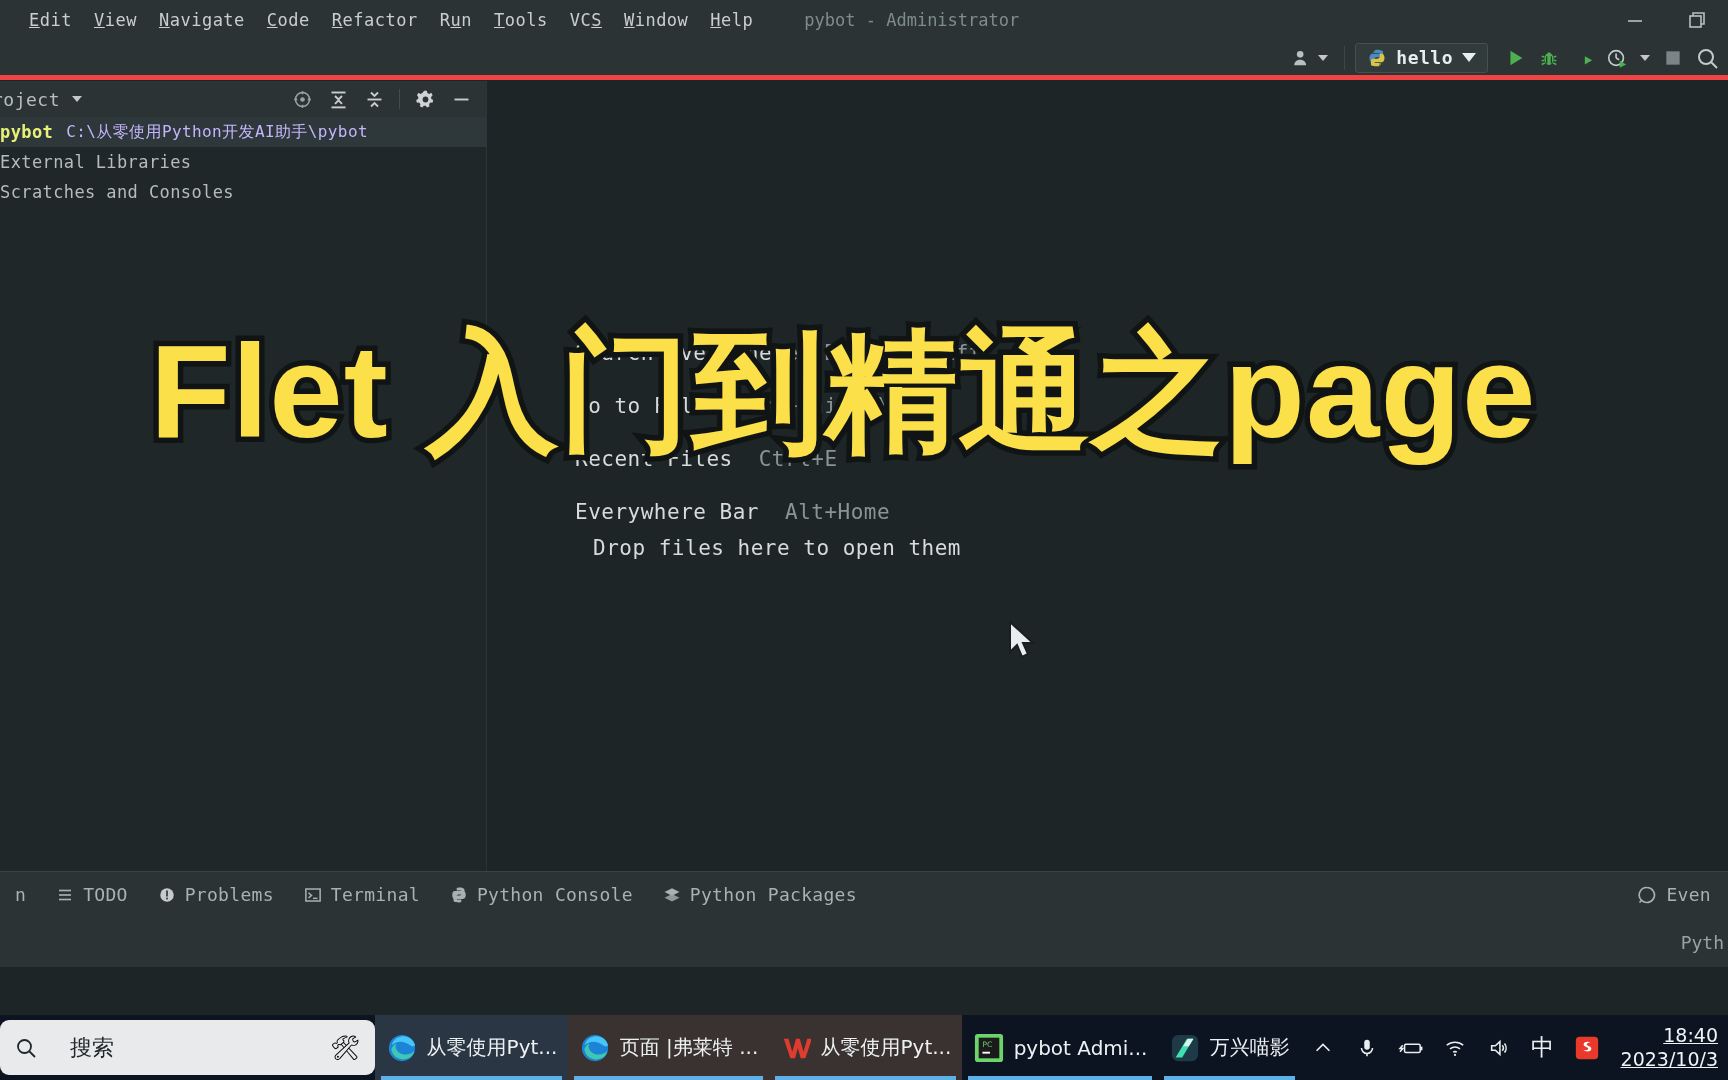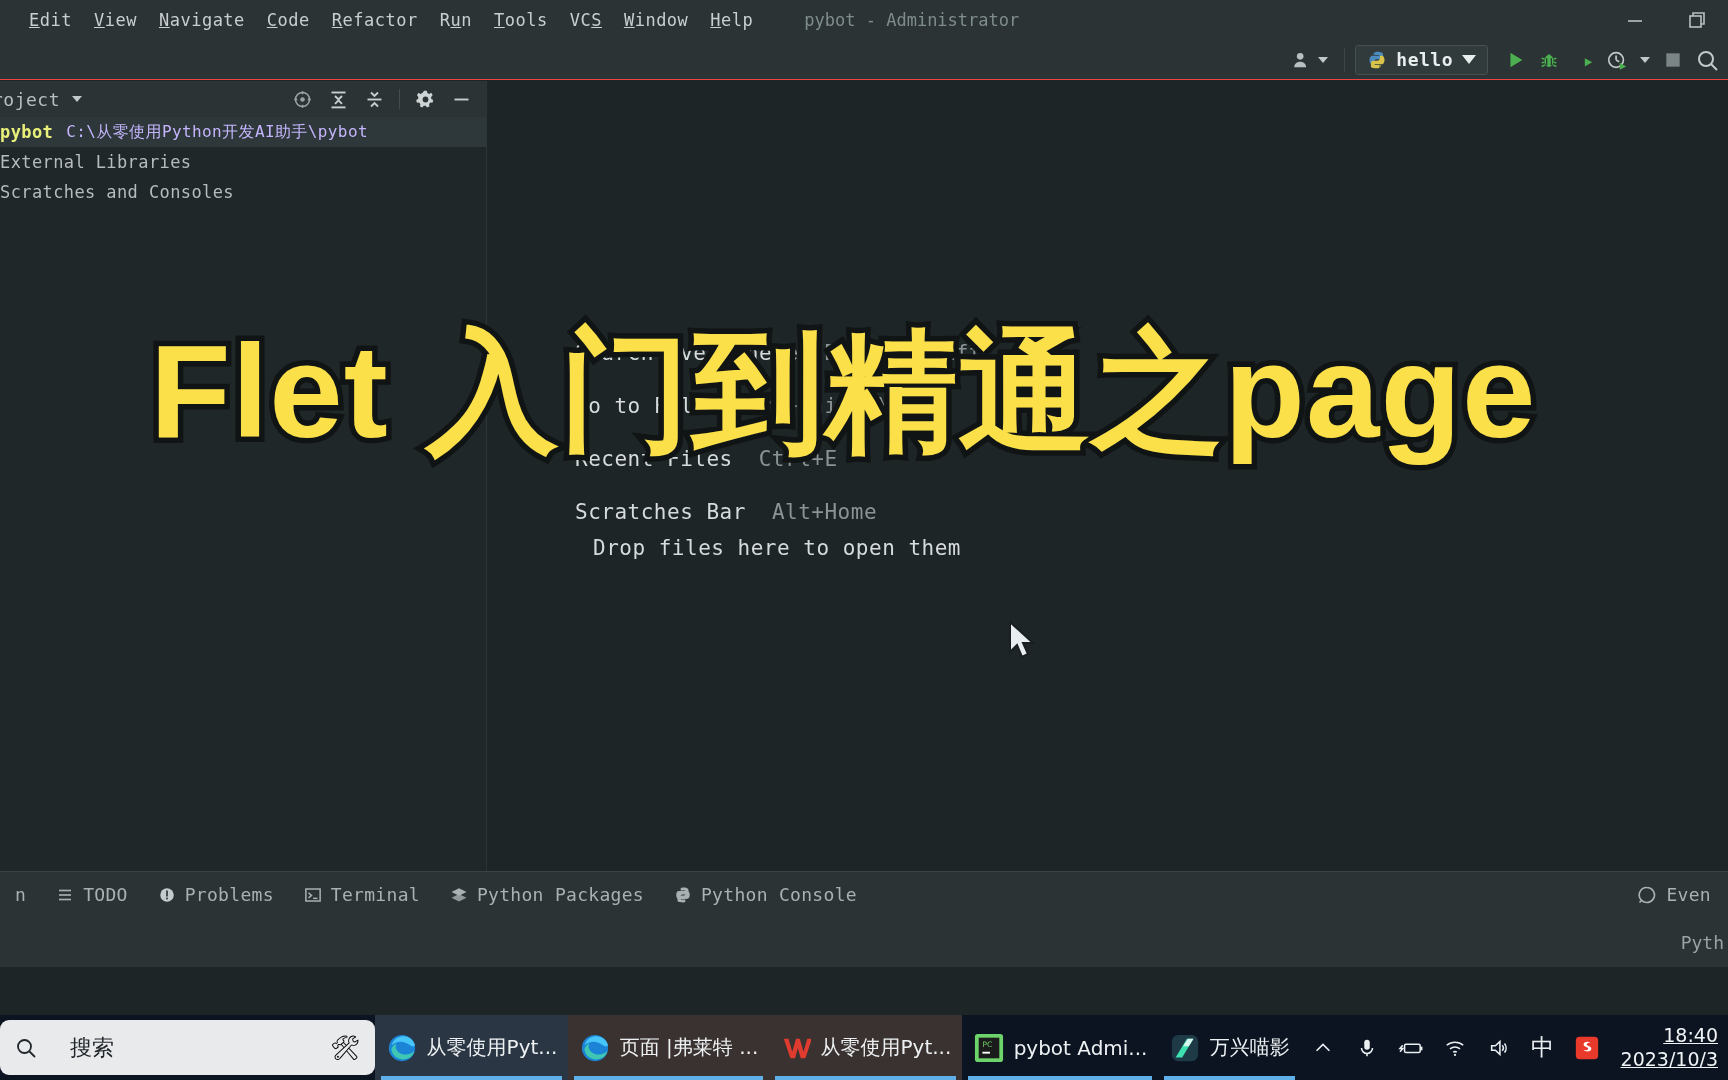--- a/index.html
+++ b/index.html
@@ -28,21 +28,21 @@
   .win-title {
     color:#7f8c8c; font-size:17px; margin-left:40px; white-space:nowrap;
   }
   .win-ctrls { position:absolute; right:0; top:0; height:40px; display:flex; align-items:center; }
   .win-btn { width:62px; height:40px; display:flex; align-items:center; justify-content:center; }
   .win-btn svg { display:block; }
 
   
   .toolbar {
     position:absolute; left:0; top:40px; width:1728px; height:40px;
-    background:#2b3335; border-bottom:1px solid #ef4444;
+    background:#2b3335; border-bottom:5px solid #ef4444;
     display:flex; align-items:center; justify-content:flex-end; padding-right:4px;
   }
   .tb-sep { width:1px; height:24px; background:#3d4749; margin:0 10px; }
   .tb-item { display:flex; align-items:center; height:30px; padding:0 6px; }
   .person-icon { display:flex; align-items:center; gap:5px; }
   .caret { width:0;height:0;border-left:5px solid transparent;border-right:5px solid transparent;border-top:6px solid #c2c8c9; }
   .runcfg {
     display:flex; align-items:center; gap:9px;
     height:30px; padding:0 11px; border:1px solid #46504f; border-radius:3px;
     background:#323b3c; margin-right:10px;
@@ -326,21 +326,21 @@
         </div>
         <div class="empty-row">
           <span class="act">Go to File</span>
           <span class="key">Ctrl+Shift+N</span>
         </div>
         <div class="empty-row">
           <span class="act">Recent Files</span>
           <span class="key">Ctrl+E</span>
         </div>
         <div class="empty-row">
-          <span class="act">Scratches Bar</span>
+          <span class="act">Everywhere Bar</span>
           <span class="key">Alt+Home</span>
         </div>
       </div>
       <div class="drop-hint">Drop files here to open them</div>
     </div>
 
     <div class="bottombar">
       <div class="bb-item">
         <span>n</span>
       </div>
@@ -365,31 +365,31 @@
       <div class="bb-item">
         <svg width="18" height="18" viewBox="0 0 24 24">
           <rect x="2.5" y="4" width="19" height="16" fill="none" stroke="#aab1b2" stroke-width="2"></rect>
           <polyline points="6,9 10,12.5 6,16" fill="none" stroke="#aab1b2" stroke-width="2"></polyline>
           <line x1="12" y1="16.5" x2="18" y2="16.5" stroke="#aab1b2" stroke-width="2"></line>
         </svg>
         <span>Terminal</span>
       </div>
       <div class="bb-item">
         <svg width="18" height="18" viewBox="0 0 24 24">
+          <path d="M11.7 2c-3 0-2.8 1.3-2.8 1.3V6h5.9v.8H6.9S3 6.4 3 11.9c0 5.5 3.4 5.3 3.4 5.3h2.1v-2.6s-.1-3.4 3.3-3.4h4.3s3.2.05 3.2-3.1V5.2S19.8 2 11.7 2z" fill="#a9b0b1"></path>
+          <path d="M12.3 22c3 0 2.8-1.3 2.8-1.3V18H9.2v-.8h7.9s3.9.4 3.9-5.1c0-5.5-3.4-5.3-3.4-5.3h-2.1v2.6s.1 3.4-3.3 3.4H7.9s-3.2-.05-3.2 3.1v3.9S4.2 22 12.3 22z" fill="#a9b0b1"></path>
+        </svg>
+        <span>Python Console</span>
+      </div>
+      <div class="bb-item">
+        <svg width="18" height="18" viewBox="0 0 24 24">
           <polygon points="12,3 22,8 12,13 2,8" fill="#aab1b2"></polygon>
           <polygon points="12,10.5 22,15.5 12,20.5 2,15.5" fill="#aab1b2" opacity="0.8"></polygon>
         </svg>
         <span>Python Packages</span>
-      </div>
-      <div class="bb-item">
-        <svg width="18" height="18" viewBox="0 0 24 24">
-          <path d="M11.7 2c-3 0-2.8 1.3-2.8 1.3V6h5.9v.8H6.9S3 6.4 3 11.9c0 5.5 3.4 5.3 3.4 5.3h2.1v-2.6s-.1-3.4 3.3-3.4h4.3s3.2.05 3.2-3.1V5.2S19.8 2 11.7 2z" fill="#a9b0b1"></path>
-          <path d="M12.3 22c3 0 2.8-1.3 2.8-1.3V18H9.2v-.8h7.9s3.9.4 3.9-5.1c0-5.5-3.4-5.3-3.4-5.3h-2.1v2.6s.1 3.4-3.3 3.4H7.9s-3.2-.05-3.2 3.1v3.9S4.2 22 12.3 22z" fill="#a9b0b1"></path>
-        </svg>
-        <span>Python Console</span>
       </div>
       <div class="bb-right">
         <div class="bb-item">
           <svg width="20" height="20" viewBox="0 0 24 24">
             <path d="M12 3a9 9 0 1 1-6.4 15.4L3 21l2.4-2.6A9 9 0 0 1 12 3z" fill="none" stroke="#aab1b2" stroke-width="2"></path>
           </svg>
           <span>Even</span>
         </div>
       </div>
     </div>

